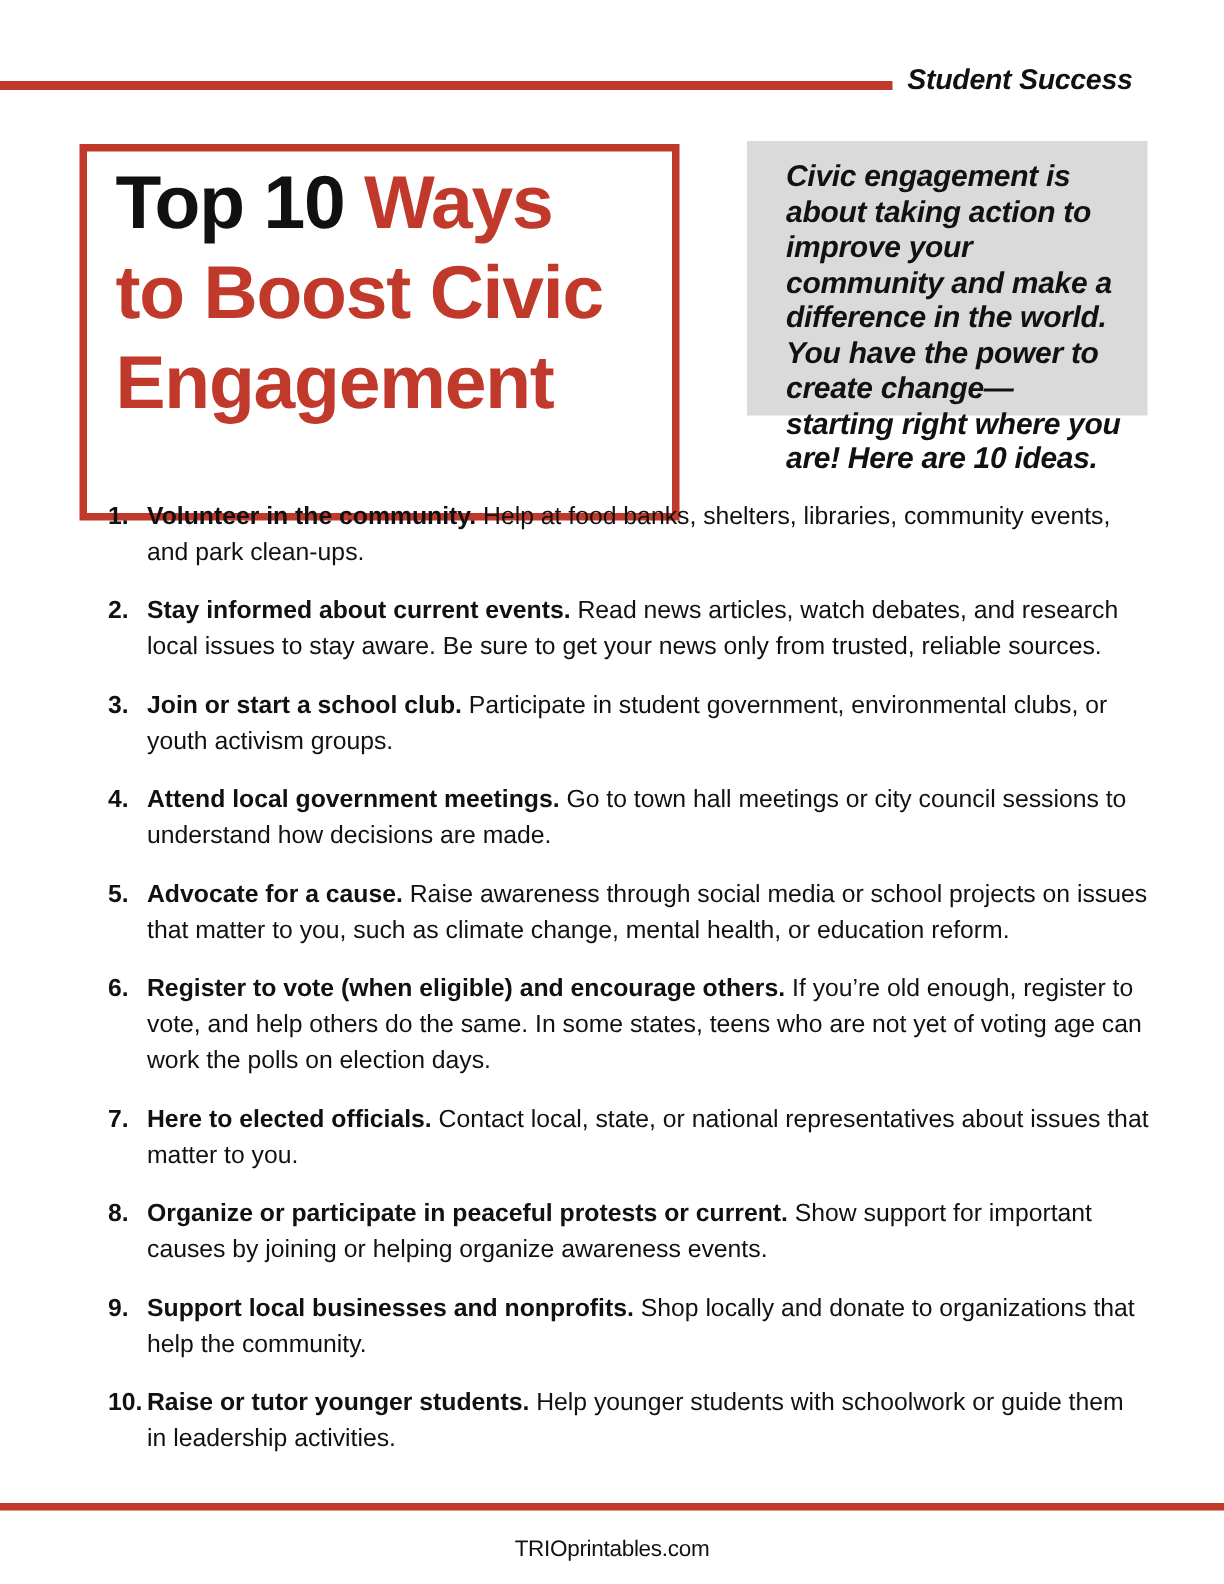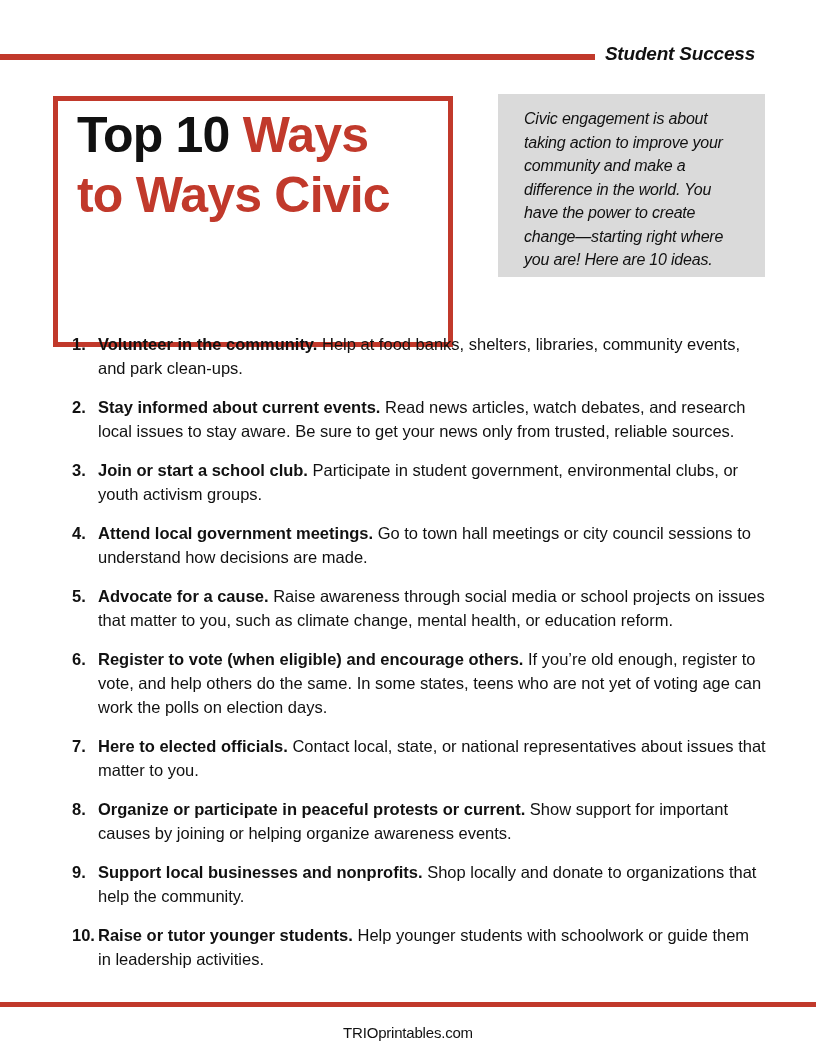--- a/index.html
+++ b/index.html
@@ -42,22 +42,22 @@
   }
   .title .black{color:var(--ink);}
   
   .intro-box{
     position:absolute;left:498px;top:80px;width:267px;height:183px;
     box-sizing:border-box;
     background:var(--gray);
     padding:13px 18px 0 26px;
   }
   .intro-text{
-    font-size:16px;line-height:23.5px;
-    font-weight:normal;font-style:italic;
+    font-size:20px;line-height:23.5px;
+    font-weight:bold;font-style:italic;
     letter-spacing:-0.2px;
   }
   
   .tips-list{
     position:absolute;left:72px;top:318px;width:694px;
   }
   .tip{
     display:flex;
     margin-bottom:15px;
     font-size:16.5px;line-height:24px;
@@ -84,21 +84,22 @@
 <body>
 
 <div class="page">
 
   <div class="header-rule"></div>
   <div class="brand">Student Success</div>
 
   <div class="title-box">
     <div class="title">
       <span class="black">Top 10</span><span> Ways</span><br>
-      <span>to Ways Civic</span><br>
+      <span>to Boost Civic</span><br>
+      <span>Engagement</span>
     </div>
   </div>
 
   <div class="intro-box">
     <div class="intro-text">Civic engagement is about taking action to improve your community and make a difference in the world. You have the power to create change—starting right where you are! Here are 10 ideas.</div>
   </div>
 
   <div class="tips-list">
     <div class="tip">
       <span class="num">1.</span>

